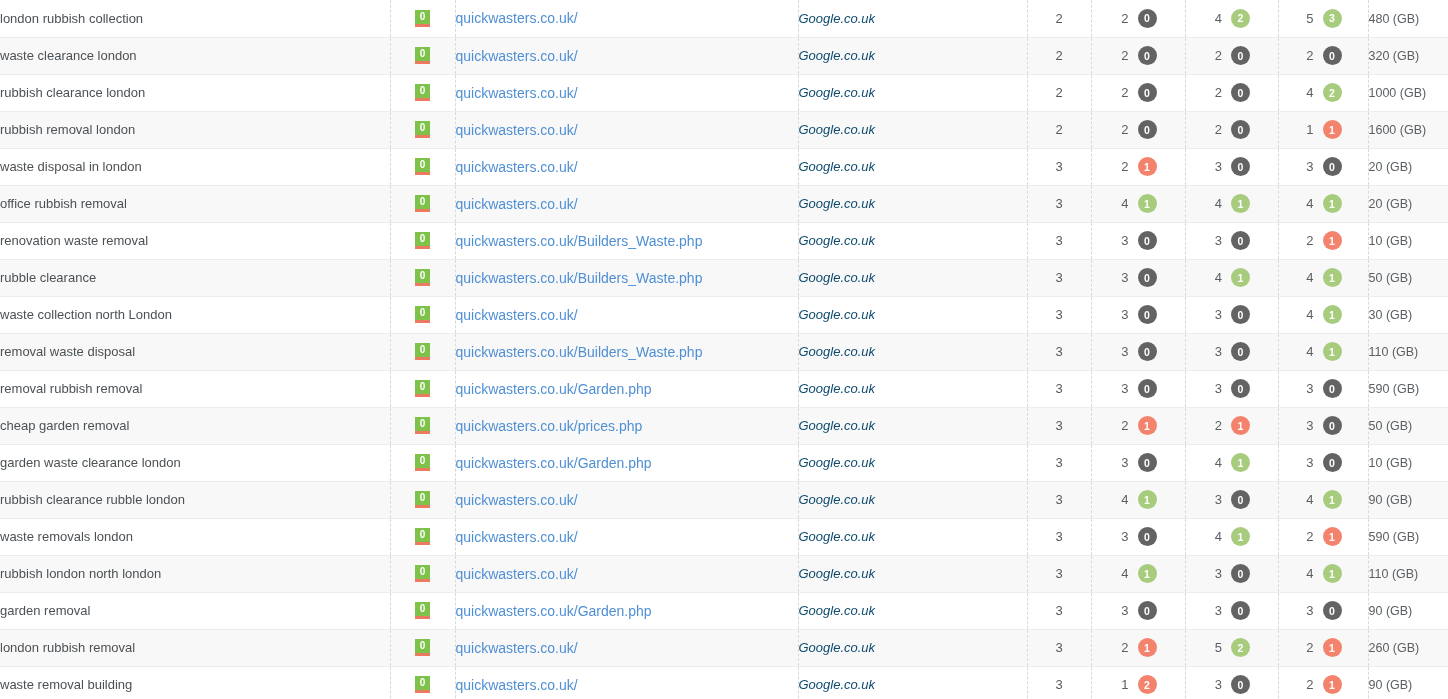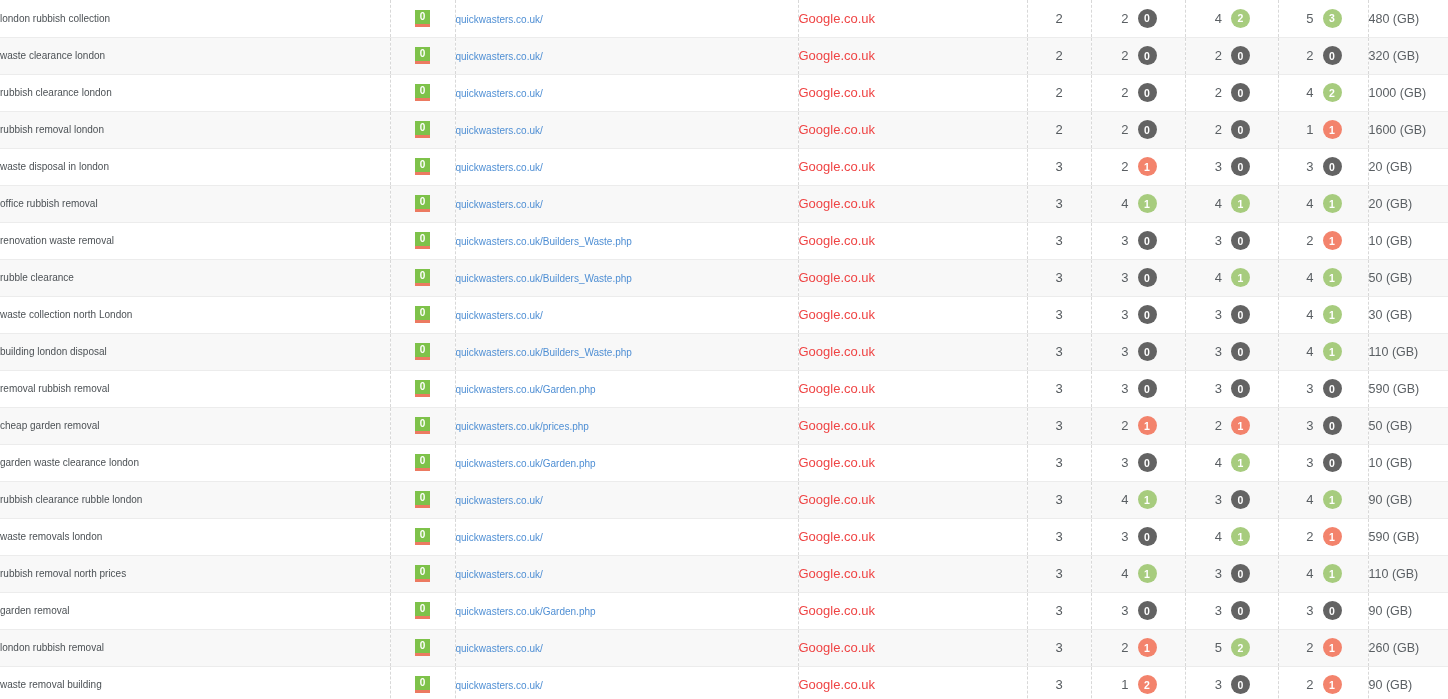--- a/index.html
+++ b/index.html
@@ -29,34 +29,34 @@
   .rank-table td {
     height: 37px;
     padding: 0 0;
     border-bottom: 1px solid #ececec;
     vertical-align: middle;
     white-space: nowrap;
     overflow: hidden;
   }
 
   
-  .c-kw      { width: 390px; padding-left: 8px; font-size: 10px; color: #4c5155; }
+  .c-kw      { width: 390px; padding-left: 8px; font-size: 13px; color: #4c5155; }
   .c-badge   { width: 65px;  text-align: center; border-left: 1px dashed #d8d8d8; }
   .c-url     { width: 343px; padding-left: 9px; border-left: 1px dashed #d8d8d8; }
-  .c-engine  { width: 229px; padding-left: 13px; border-left: 1px dashed #d8d8d8; color: #ef4444; }
+  .c-engine  { width: 229px; padding-left: 13px; border-left: 1px dashed #d8d8d8; color: #0c4a6e; font-style: italic; }
   .c-n1      { width: 64px;  text-align: center; border-left: 1px dashed #d8d8d8; }
   .c-n2      { width: 94px;  border-left: 1px dashed #d8d8d8; }
   .c-n3      { width: 93px;  border-left: 1px dashed #d8d8d8; }
   .c-n4      { width: 90px;  border-left: 1px dashed #d8d8d8; }
   .c-vol     { width: 80px;  padding-left: 8px; border-left: 1px dashed #d8d8d8; color: #5a5f63; }
 
   .url-link {
     color: #4f8fd4;
     text-decoration: none;
-    font-size: 10px;
+    font-size: 14px;
   }
 
   
   .mini-badge {
     display: inline-block;
     width: 15px;
     height: 17px;
     background: #7ec24a;
     border-bottom: 3px solid #ec7a61;
     color: #ffffff;
@@ -332,21 +332,21 @@
         </td>
         <td class="c-n4">
           <div class="numcell">
             <span class="val">4</span>
             <span class="pill up">1</span>
           </div>
         </td>
         <td class="c-vol"><span class="vol-text">30 (GB)</span></td>
       </tr>
       <tr class="row-even">
-        <td class="c-kw"><span>building london disposal</span></td>
+        <td class="c-kw"><span>removal waste disposal</span></td>
         <td class="c-badge"><span class="mini-badge">0</span></td>
         <td class="c-url"><a class="url-link" href="#">quickwasters.co.uk/Builders_Waste.php</a></td>
         <td class="c-engine"><span>Google.co.uk</span></td>
         <td class="c-n1"><span>3</span></td>
         <td class="c-n2">
           <div class="numcell">
             <span class="val">3</span>
             <span class="pill neutral">0</span>
           </div>
         </td>
@@ -488,21 +488,21 @@
         </td>
         <td class="c-n4">
           <div class="numcell">
             <span class="val">2</span>
             <span class="pill down">1</span>
           </div>
         </td>
         <td class="c-vol"><span class="vol-text">590 (GB)</span></td>
       </tr>
       <tr class="row-even">
-        <td class="c-kw"><span>rubbish removal north prices</span></td>
+        <td class="c-kw"><span>rubbish london north london</span></td>
         <td class="c-badge"><span class="mini-badge">0</span></td>
         <td class="c-url"><a class="url-link" href="#">quickwasters.co.uk/</a></td>
         <td class="c-engine"><span>Google.co.uk</span></td>
         <td class="c-n1"><span>3</span></td>
         <td class="c-n2">
           <div class="numcell">
             <span class="val">4</span>
             <span class="pill up">1</span>
           </div>
         </td>

